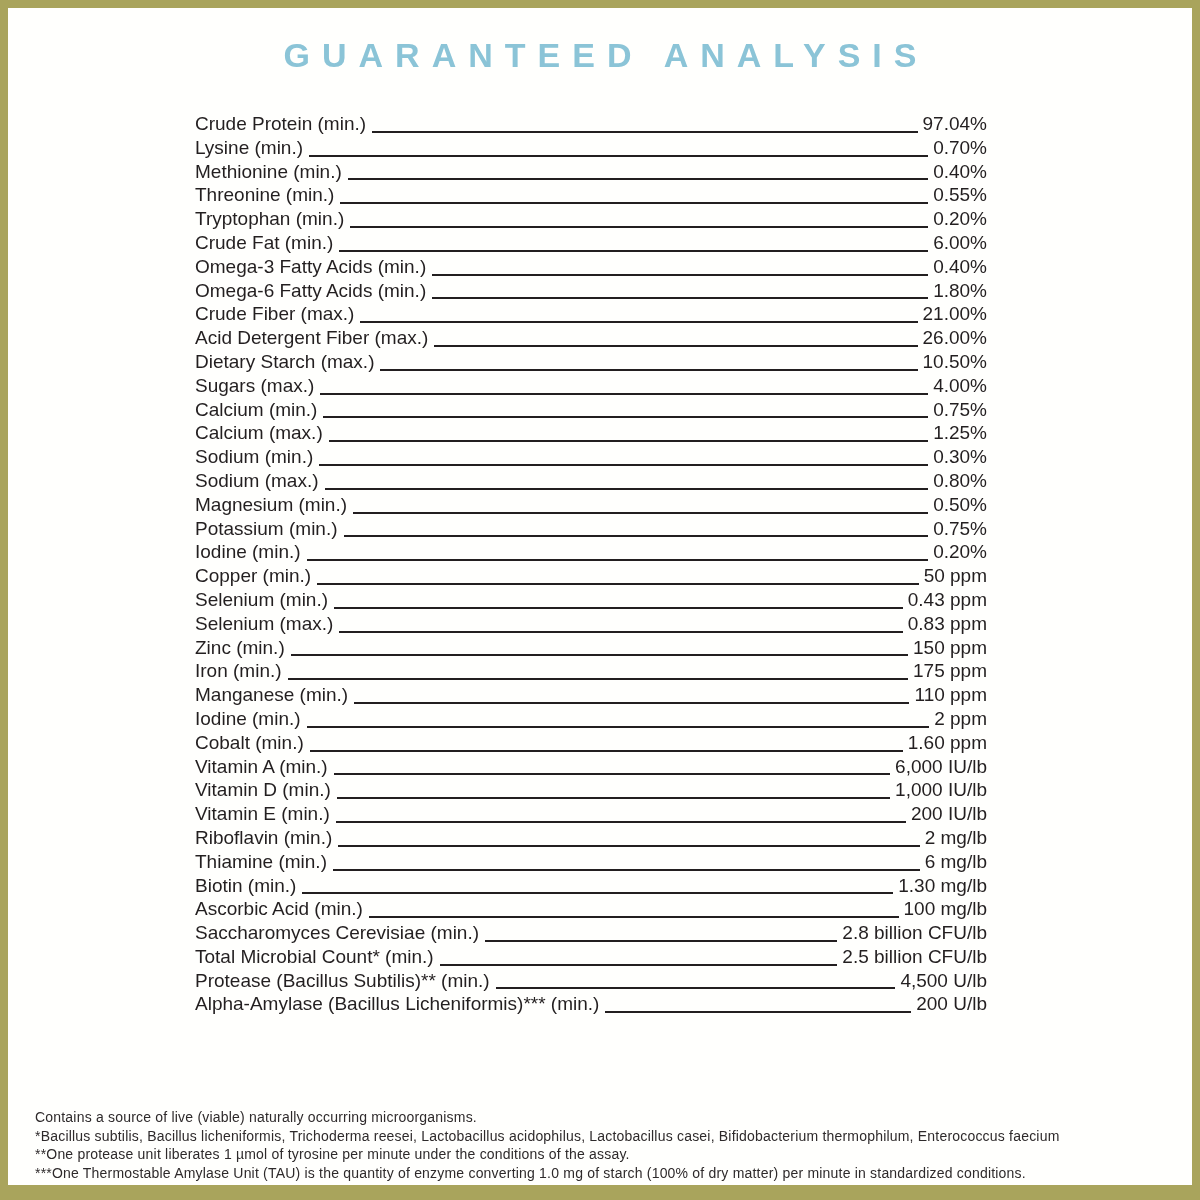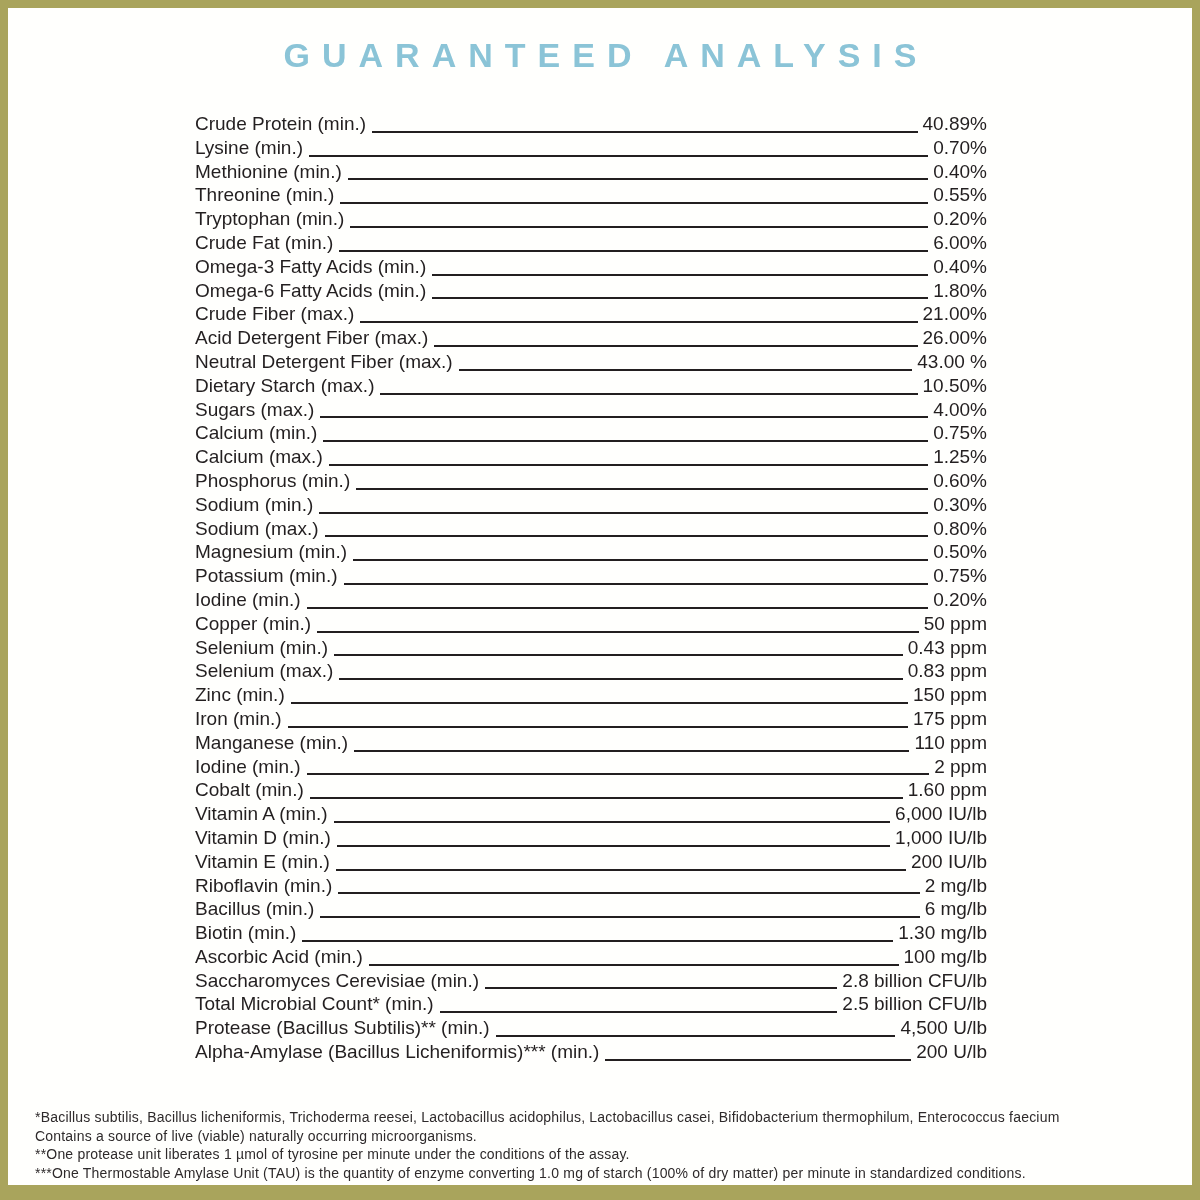--- a/index.html
+++ b/index.html
@@ -66,21 +66,21 @@
 </style>
 </head>
 <body>
 
 <div class="page">
   <h1 class="title">GUARANTEED ANALYSIS</h1>
   <div class="rows" id="rows">
       <div class="row">
         <span class="lbl"><span>Crude Protein (min.)</span></span>
         <span class="leader"></span>
-        <span class="val">40.89%</span>
+        <span class="val">97.04%</span>
       </div>
       <div class="row">
         <span class="lbl"><span>Lysine (min.)</span></span>
         <span class="leader"></span>
         <span class="val">0.70%</span>
       </div>
       <div class="row">
         <span class="lbl"><span>Methionine (min.)</span></span>
         <span class="leader"></span>
         <span class="val">0.40%</span>
@@ -114,50 +114,40 @@
         <span class="lbl"><span>Crude Fiber (max.)</span></span>
         <span class="leader"></span>
         <span class="val">21.00%</span>
       </div>
       <div class="row">
         <span class="lbl"><span>Acid Detergent Fiber (max.)</span></span>
         <span class="leader"></span>
         <span class="val">26.00%</span>
       </div>
       <div class="row">
-        <span class="lbl"><span>Neutral Detergent Fiber (max.)</span></span>
-        <span class="leader"></span>
-        <span class="val">43.00 %</span>
-      </div>
-      <div class="row">
         <span class="lbl"><span>Dietary Starch (max.)</span></span>
         <span class="leader"></span>
         <span class="val">10.50%</span>
       </div>
       <div class="row">
         <span class="lbl"><span>Sugars (max.)</span></span>
         <span class="leader"></span>
         <span class="val">4.00%</span>
       </div>
       <div class="row">
         <span class="lbl"><span>Calcium (min.)</span></span>
         <span class="leader"></span>
         <span class="val">0.75%</span>
       </div>
       <div class="row">
         <span class="lbl"><span>Calcium (max.)</span></span>
         <span class="leader"></span>
         <span class="val">1.25%</span>
       </div>
       <div class="row">
-        <span class="lbl"><span>Phosphorus (min.)</span></span>
-        <span class="leader"></span>
-        <span class="val">0.60%</span>
-      </div>
-      <div class="row">
         <span class="lbl"><span>Sodium (min.)</span></span>
         <span class="leader"></span>
         <span class="val">0.30%</span>
       </div>
       <div class="row">
         <span class="lbl"><span>Sodium (max.)</span></span>
         <span class="leader"></span>
         <span class="val">0.80%</span>
       </div>
       <div class="row">
@@ -229,21 +219,21 @@
         <span class="lbl"><span>Vitamin E (min.)</span></span>
         <span class="leader"></span>
         <span class="val">200 IU/lb</span>
       </div>
       <div class="row">
         <span class="lbl"><span>Riboflavin (min.)</span></span>
         <span class="leader"></span>
         <span class="val">2 mg/lb</span>
       </div>
       <div class="row">
-        <span class="lbl"><span>Bacillus (min.)</span></span>
+        <span class="lbl"><span>Thiamine (min.)</span></span>
         <span class="leader"></span>
         <span class="val">6 mg/lb</span>
       </div>
       <div class="row">
         <span class="lbl"><span>Biotin (min.)</span></span>
         <span class="leader"></span>
         <span class="val">1.30 mg/lb</span>
       </div>
       <div class="row">
         <span class="lbl"><span>Ascorbic Acid (min.)</span></span>
@@ -265,18 +255,18 @@
         <span class="leader"></span>
         <span class="val">4,500 U/lb</span>
       </div>
       <div class="row">
         <span class="lbl"><span>Alpha-Amylase (</span><span class="it">Bacillus Licheniformis</span><span>)*** (min.)</span></span>
         <span class="leader"></span>
         <span class="val">200 U/lb</span>
       </div>
     </div>
   <div class="footnotes" id="footnotes">
+      <div class="footnote"><span>Contains a source of live (viable) naturally occurring microorganisms.</span></div>
       <div class="footnote"><span>*</span><span class="it">Bacillus subtilis, Bacillus licheniformis, Trichoderma reesei, Lactobacillus acidophilus, Lactobacillus casei, Bifidobacterium thermophilum, Enterococcus faecium</span></div>
-      <div class="footnote"><span>Contains a source of live (viable) naturally occurring microorganisms.</span></div>
       <div class="footnote"><span>**One protease unit liberates 1 µmol of tyrosine per minute under the conditions of the assay.</span></div>
       <div class="footnote"><span>***One Thermostable Amylase Unit (TAU) is the quantity of enzyme converting 1.0 mg of starch (100% of dry matter) per minute in standardized conditions.</span></div>
     </div>
 </div>
 
 </body></html>

